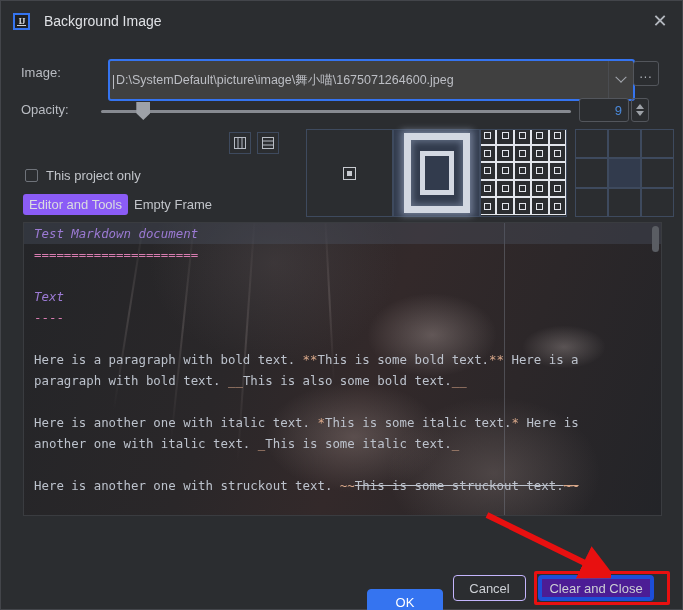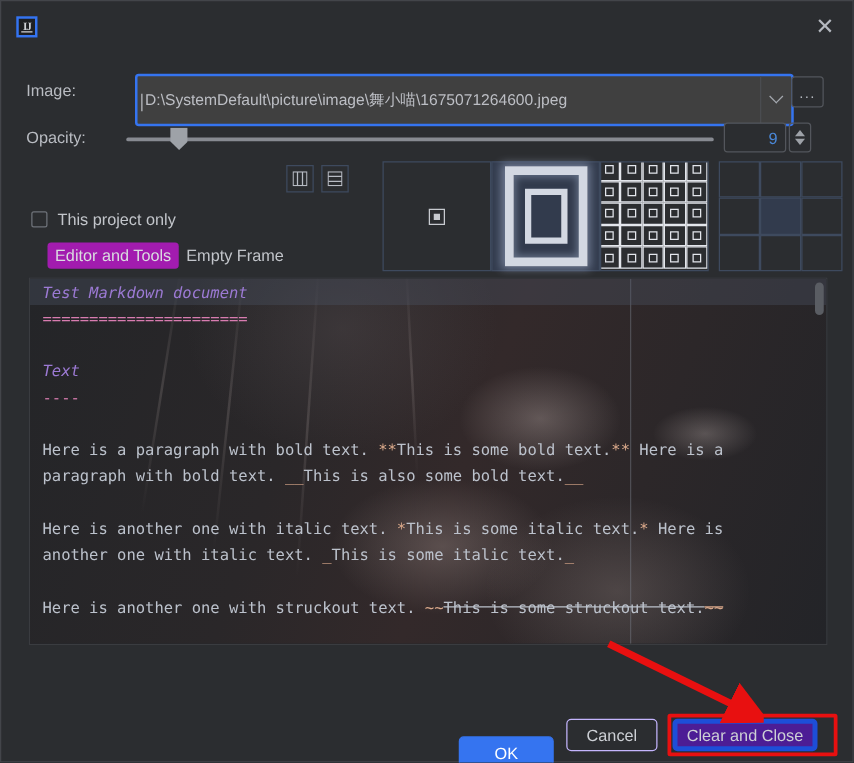--- a/index.html
+++ b/index.html
@@ -193,21 +193,21 @@
     display: flex; align-items: center;
   }
   .tab {
     font-size: 13px;
     color: #c2c5ca;
     padding: 3px 6px;
     border-radius: 3px;
     cursor: pointer;
     white-space: nowrap;
   }
-  .tab.selected { background: #a21caf; color: #dadce0; margin-left: 15px; }
+  .tab.selected { background: #8b5cf6; color: #dadce0; }
 
   
   .split-btns {
     position: absolute;
     left: 228px; top: 131px;
     display: flex;
   }
   .split-btn {
     width: 22px; height: 22px;
     border: 1px solid #3e4a5e;
@@ -411,20 +411,21 @@
     pointer-events: none;
   }
 </style>
 </head>
 <body>
 
 <div id="root">
 
   <div class="titlebar">
     <div class="ij-logo">IJ</div>
+    <div class="title-text">Background Image</div>
     <div class="close-btn">✕</div>
   </div>
 
   <div class="field-label" id="lbl-image">Image:</div>
   <div class="path-field">
     <div class="path-text">D:\SystemDefault\picture\image\舞小喵\1675071264600.jpeg<span class="caret"></span></div>
     <div class="path-drop">
       <div class="chev"></div>
     </div>
   </div>

